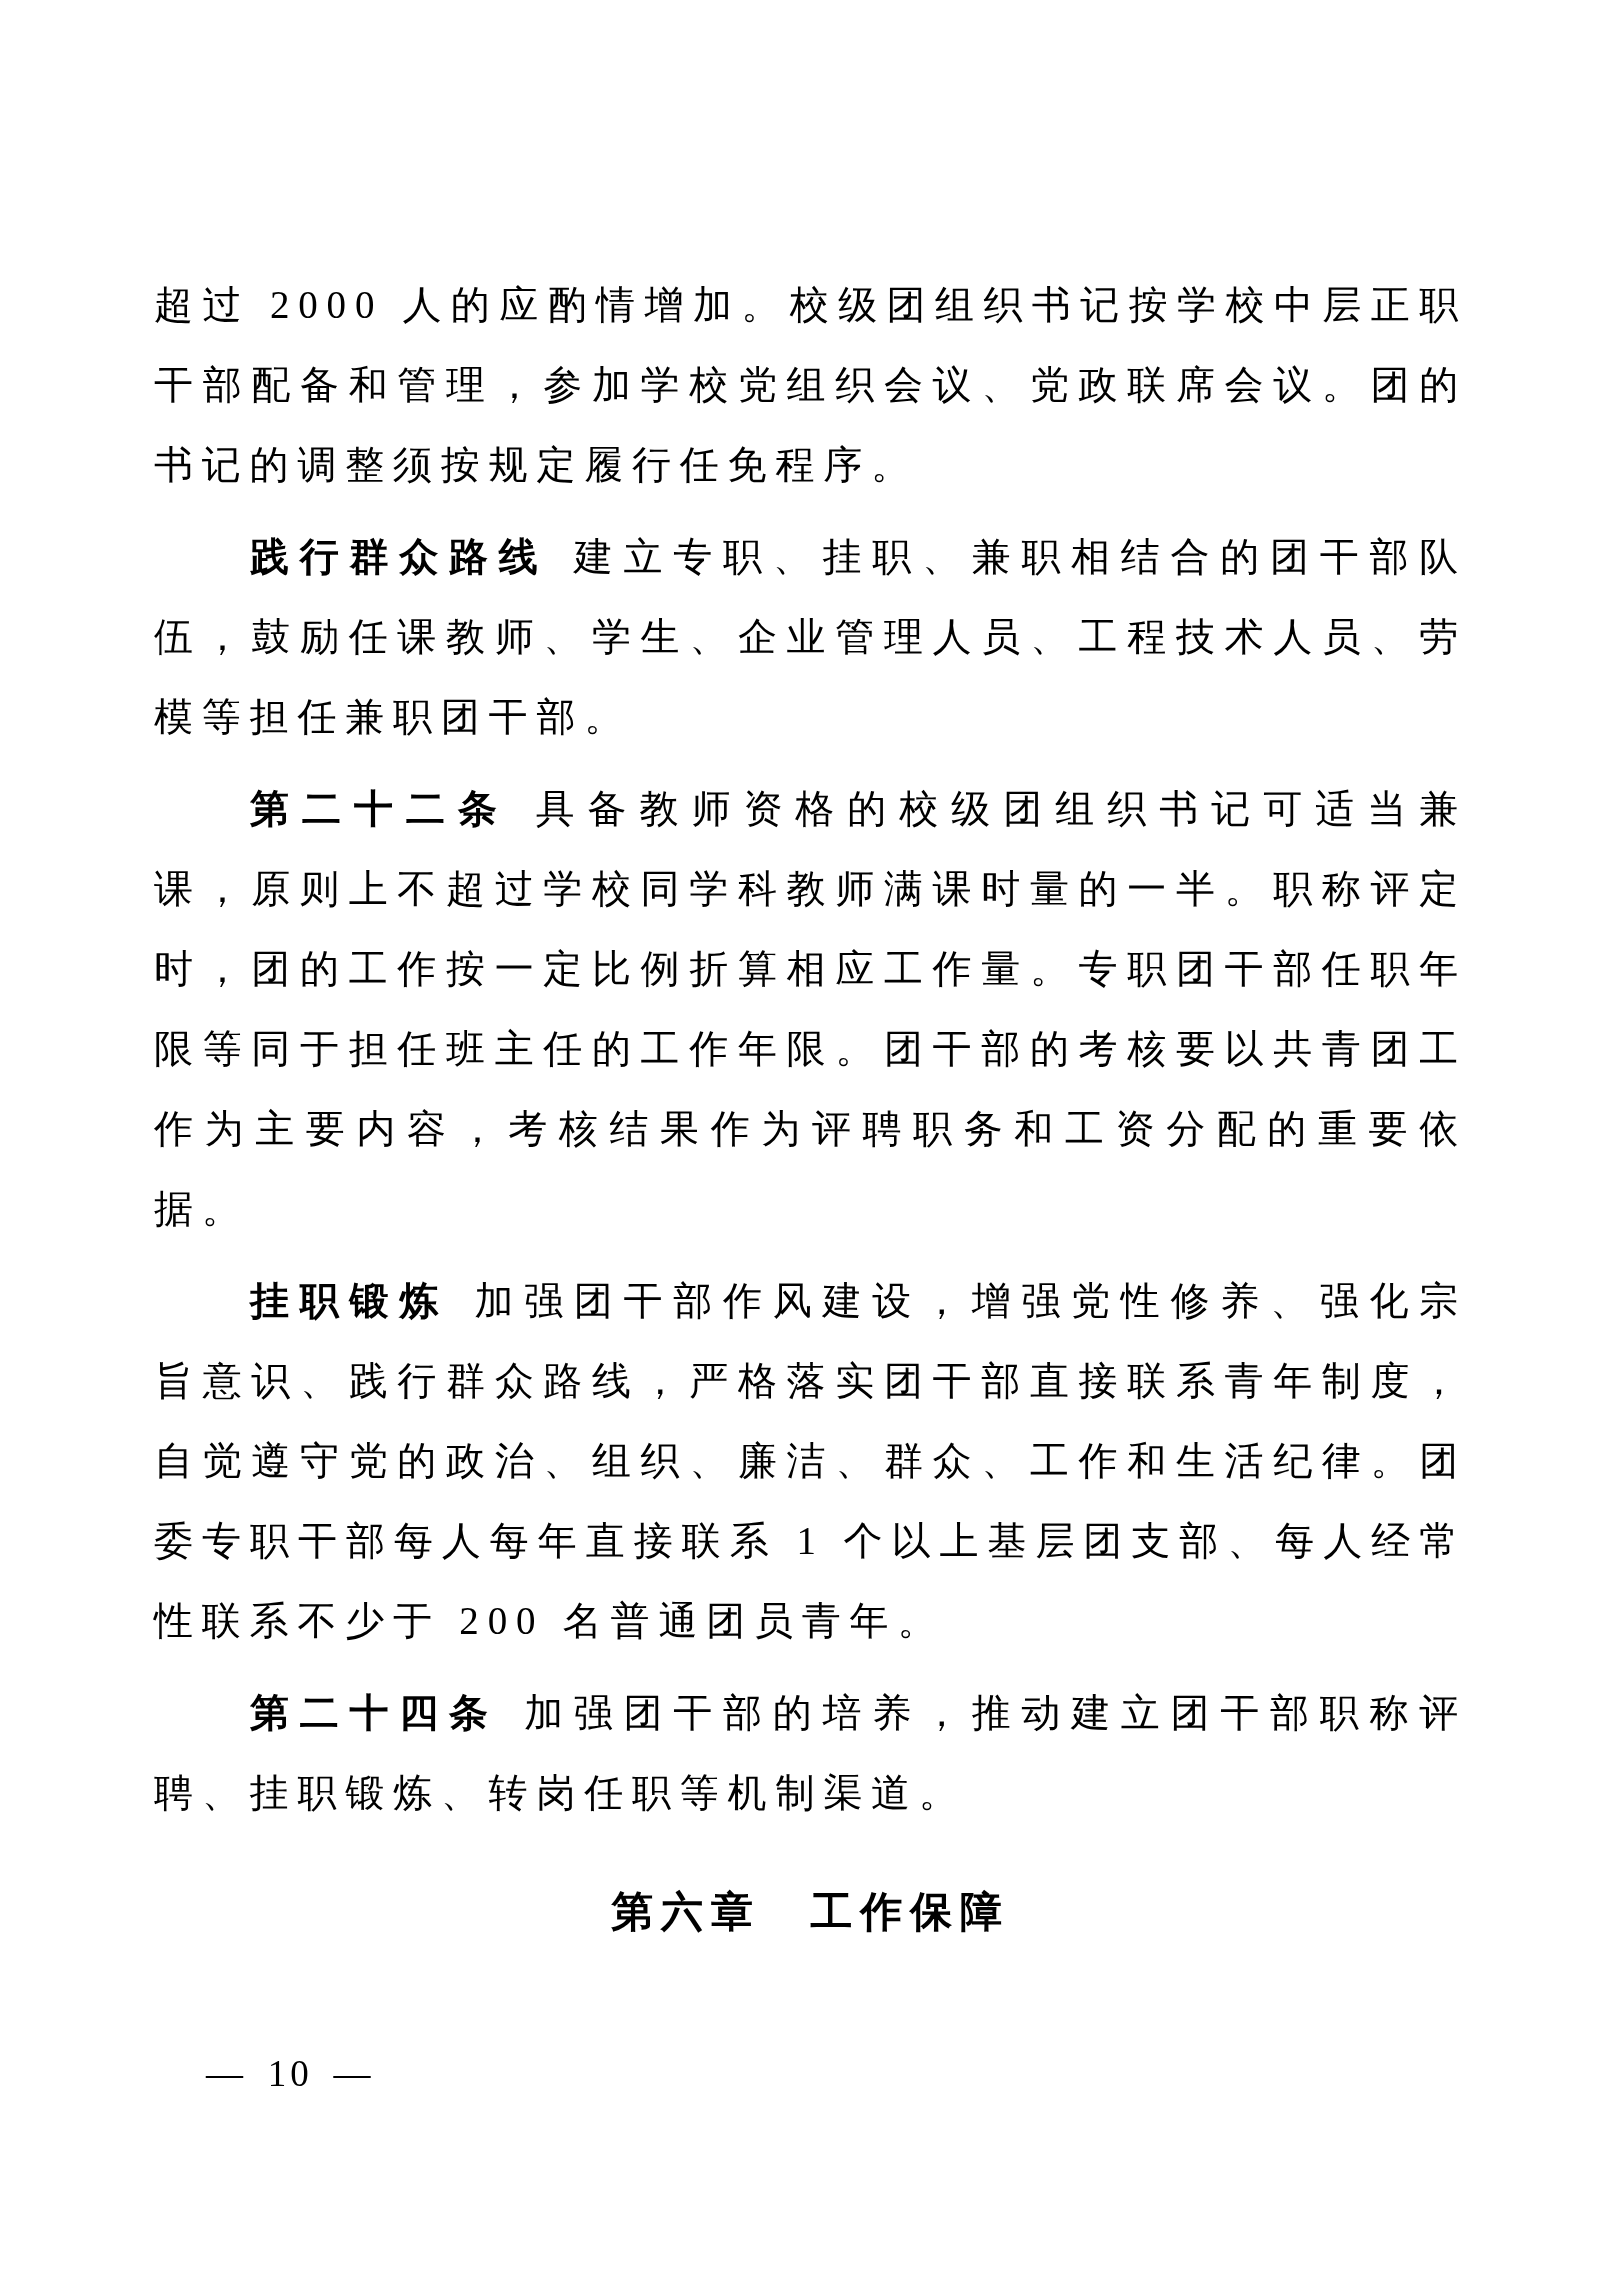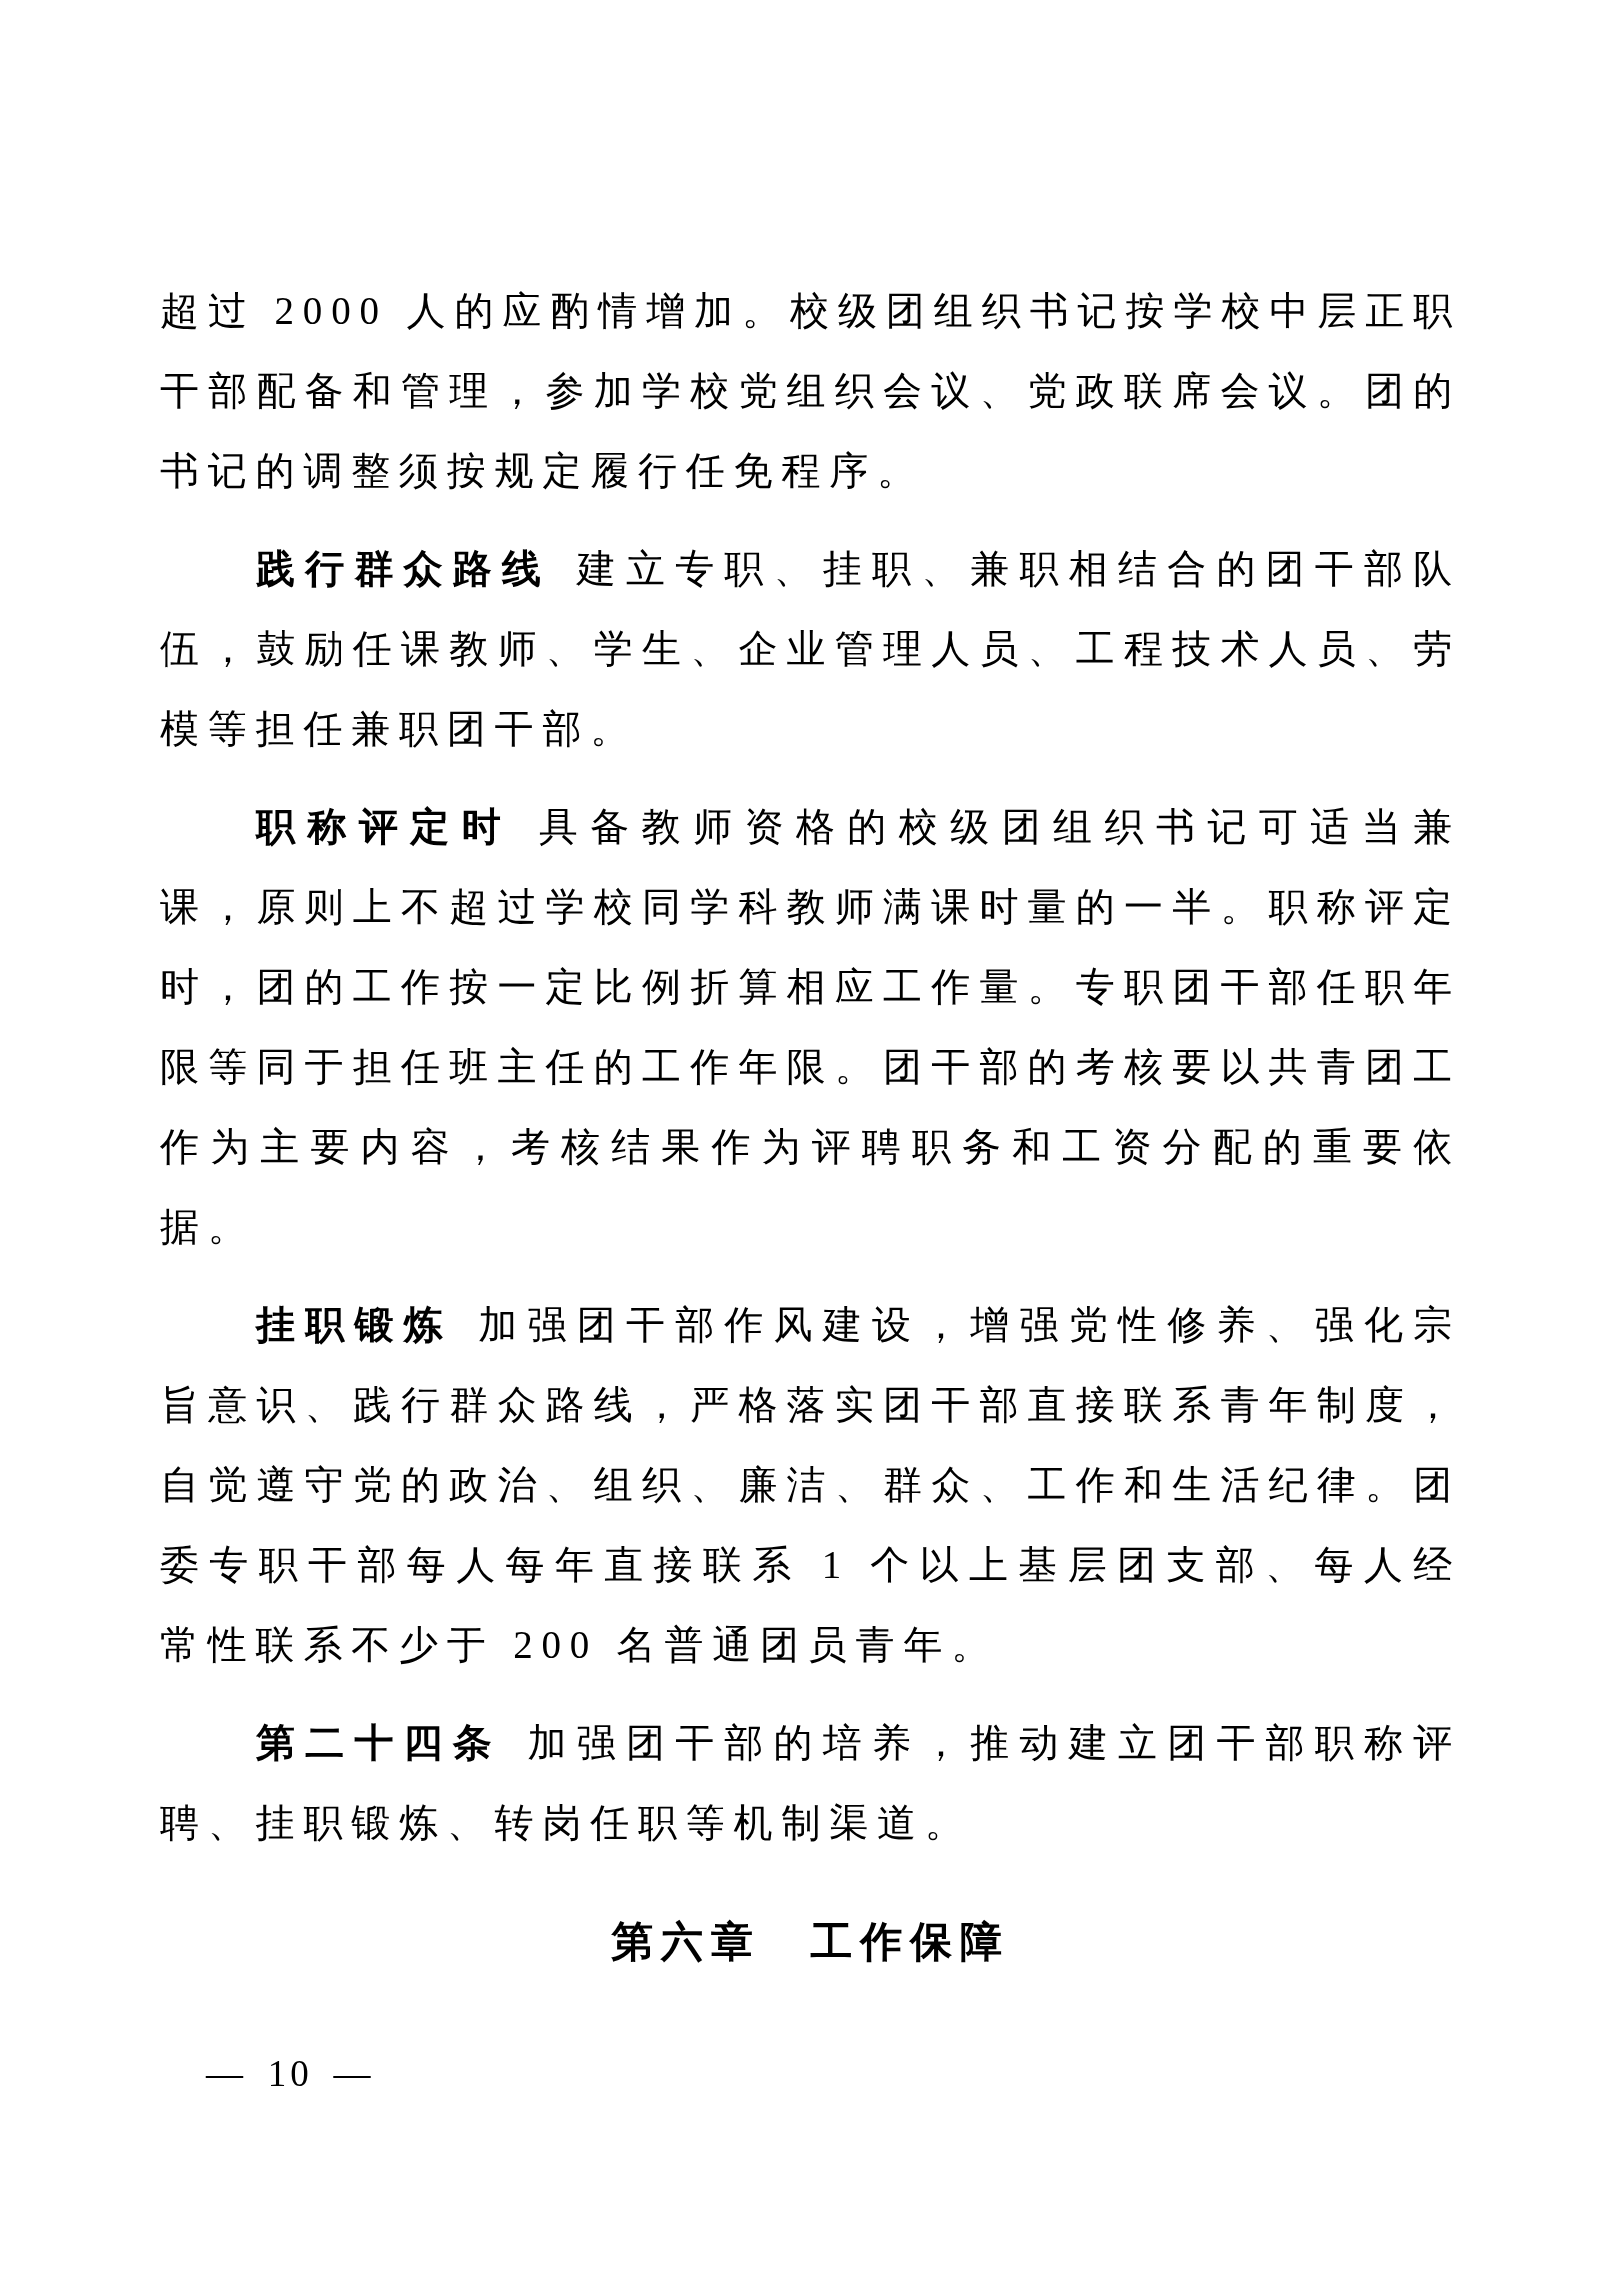--- a/index.html
+++ b/index.html
@@ -20,21 +20,21 @@
     position: absolute;
     left: 142px;
     top: 253px;
     width: 1337px;
     font-size: 39px;
     line-height: 80px;
     text-align: justify;
     text-justify: inter-character;
   }
   .para {
-    margin: 18px;
+    margin: 12px;
     text-indent: 96px;
     letter-spacing: 8.8px;
     word-break: break-all;
   }
   .para.no-indent {
     text-indent: 0;
   }
   .article-label {
     font-weight: 700;
     font-family: "Liberation Sans", "DejaVu Sans", sans-serif;
@@ -60,20 +60,20 @@
     word-spacing: 7.8px;
   }
 </style>
 </head>
 <body>
 
 <div class="page">
   <div class="content" id="doc-body">
       <p class="para no-indent"><span>超过 2000 人的应酌情增加。校级团组织书记按学校中层正职干部配备和管理，参加学校党组织会议、党政联席会议。团的书记的调整须按规定履行任免程序。</span></p>
       <p class="para"><span class="article-label">践行群众路线</span><span>建立专职、挂职、兼职相结合的团干部队伍，鼓励任课教师、学生、企业管理人员、工程技术人员、劳模等担任兼职团干部。</span></p>
-      <p class="para"><span class="article-label">职称评定时</span><span>具备教师资格的校级团组织书记可适当兼课，原则上不超过学校同学科教师满课时量的一半。职称评定时，团的工作按一定比例折算相应工作量。专职团干部任职年限等同于担任班主任的工作年限。团干部的考核要以共青团工作为主要内容，考核结果作为评聘职务和工资分配的重要依据。</span></p>
+      <p class="para"><span class="article-label">第二十二条</span><span>具备教师资格的校级团组织书记可适当兼课，原则上不超过学校同学科教师满课时量的一半。职称评定时，团的工作按一定比例折算相应工作量。专职团干部任职年限等同于担任班主任的工作年限。团干部的考核要以共青团工作为主要内容，考核结果作为评聘职务和工资分配的重要依据。</span></p>
       <p class="para"><span class="article-label">挂职锻炼</span><span>加强团干部作风建设，增强党性修养、强化宗旨意识、践行群众路线，严格落实团干部直接联系青年制度，自觉遵守党的政治、组织、廉洁、群众、工作和生活纪律。团委专职干部每人每年直接联系 1 个以上基层团支部、每人经常性联系不少于 200 名普通团员青年。</span></p>
       <p class="para"><span class="article-label">第二十四条</span><span>加强团干部的培养，推动建立团干部职称评聘、挂职锻炼、转岗任职等机制渠道。</span></p>
       <div class="para chapter">第六章　工作保障</div>
     </div>
   <div class="footer">— 10 —</div>
 </div>
 
 
 </body></html>

